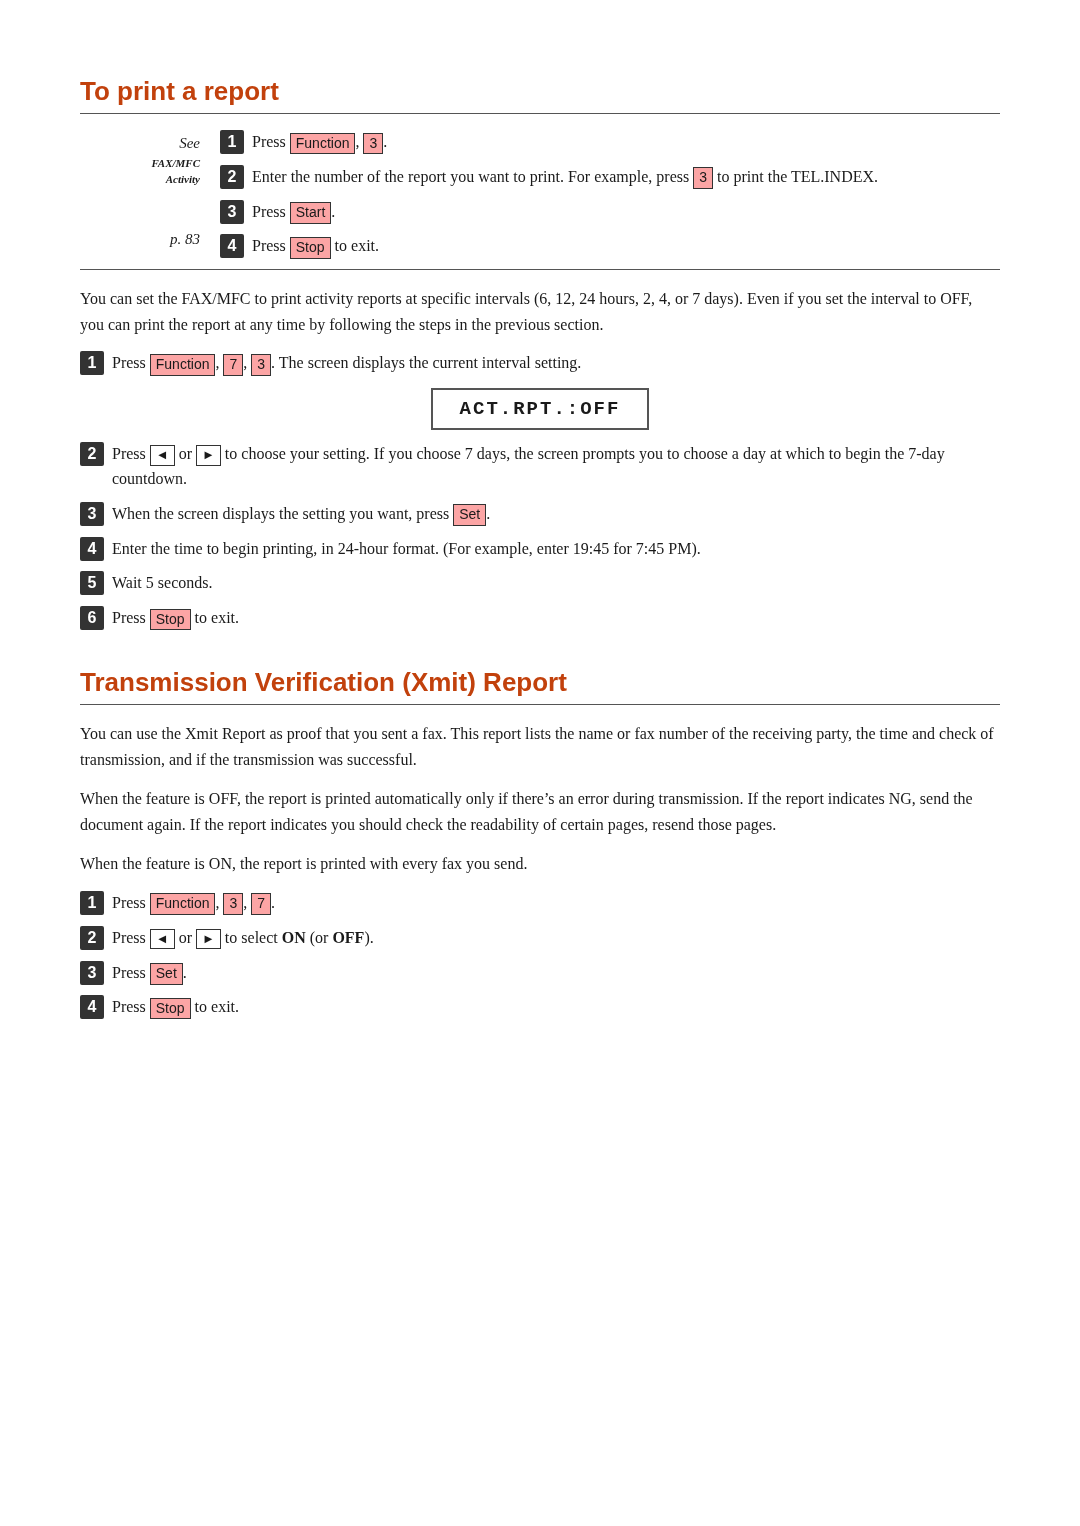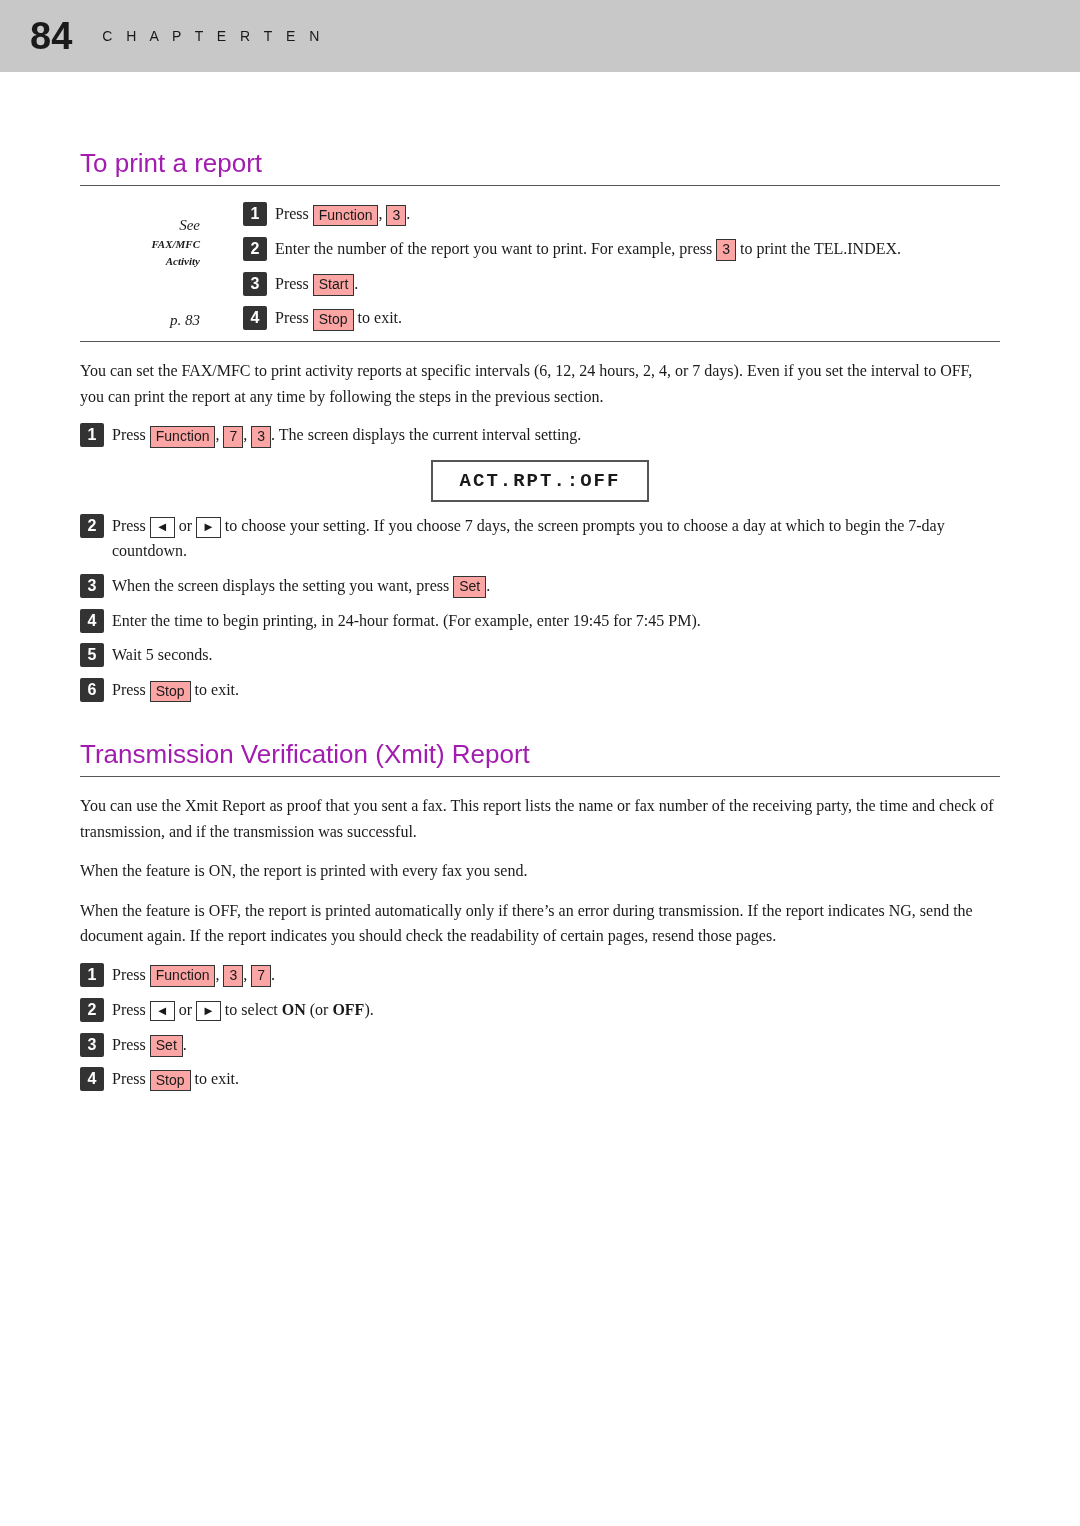--- a/index.html
+++ b/index.html
@@ -53,23 +53,23 @@
     }
 
     
     .content {
       padding: 40px 80px 40px 80px;
     }
 
     
     .section-heading {
       font-size: 26px;
-      font-weight: normal;
-      font-family: Arial, sans-serif;
-      color: #a21caf;
+      font-weight: bold;
+      font-family: Arial, sans-serif;
+      color: #c2410c;
       margin-bottom: 6px;
       margin-top: 36px;
     }
 
     .section-rule {
       border: none;
       border-top: 1.5px solid #555;
       margin-bottom: 16px;
     }
 
@@ -110,22 +110,21 @@
       letter-spacing: 2px;
       padding: 8px 20px;
       width: 218px;
       margin: 12px auto 12px auto;
       text-align: center;
     }
 
     
     .section-with-sidebar {
       display: flex;
-      align-items: center;
-      gap: 23px;
+      align-items: flex-start;
     }
 
     .sidebar-note {
       width: 120px;
       min-width: 120px;
       margin-right: 20px;
       font-style: italic;
       font-size: 15px;
       line-height: 1.5;
       text-align: right;
@@ -198,24 +197,20 @@
       border-radius: 2px;
       margin-right: 8px;
       min-width: 24px;
     }
   </style>
 </head>
 <body>
 
 <div class="page">
 
-  <div class="header-bar">
-    <span class="chapter-number">84</span>
-    <span class="chapter-title">C H A P T E R   T E N</span>
-  </div>
 
   <div class="content">
 
     <h2 class="section-heading">To print a report</h2>
     <hr class="section-rule">
 
     <div class="section-with-sidebar">
       <div class="sidebar-note">
         <span class="note-label">See</span><br>
         <span class="note-title">FAX/MFC<br>Activity</span>
@@ -300,24 +295,24 @@
       <span class="step-text">
         Press <span class="key-btn">Stop</span> to exit.
       </span>
     </div>
 
     <h2 class="section-heading">Transmission Verification (Xmit) Report</h2>
     <hr class="section-rule">
 
     <p class="body-para">You can use the Xmit Report as proof that you sent a fax.  This report lists the name or fax number of the receiving party, the time and check of transmission, and if the transmission was successful.</p>
 
+    <p class="body-para">When the feature is OFF, the report is printed automatically only if there’s an error during transmission.  If the report indicates NG, send the document again.  If the report indicates you should check the readability of certain pages, resend those pages.</p>
+
     <p class="body-para">When the feature is ON, the report is printed with every fax you send.</p>
 
-    <p class="body-para">When the feature is OFF, the report is printed automatically only if there’s an error during transmission.  If the report indicates NG, send the document again.  If the report indicates you should check the readability of certain pages, resend those pages.</p>
-
     <div class="step-row">
       <span class="step-number-badge">1</span>
       <span class="step-text">
         Press <span class="key-btn">Function</span>, <span class="key-btn">3</span>, <span class="key-btn">7</span>.
       </span>
     </div>
 
     <div class="step-row">
       <span class="step-number-badge">2</span>
       <span class="step-text">

